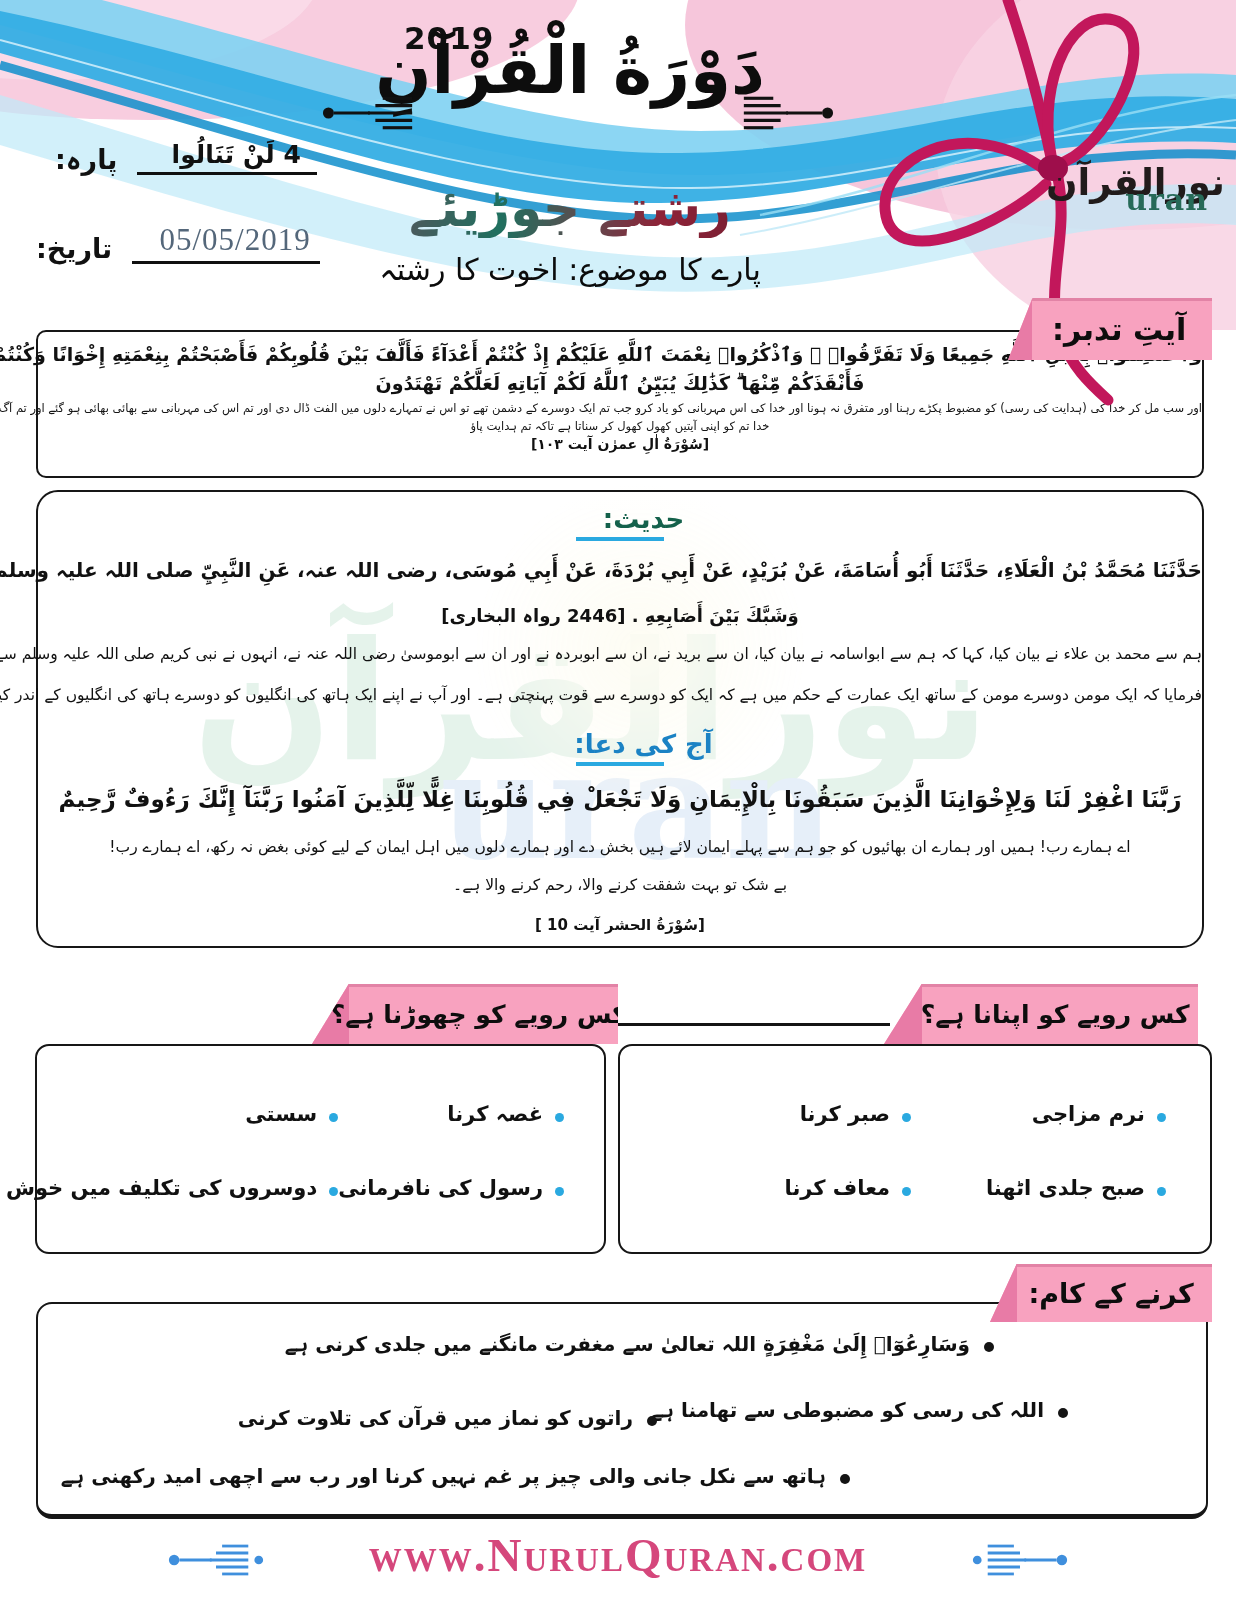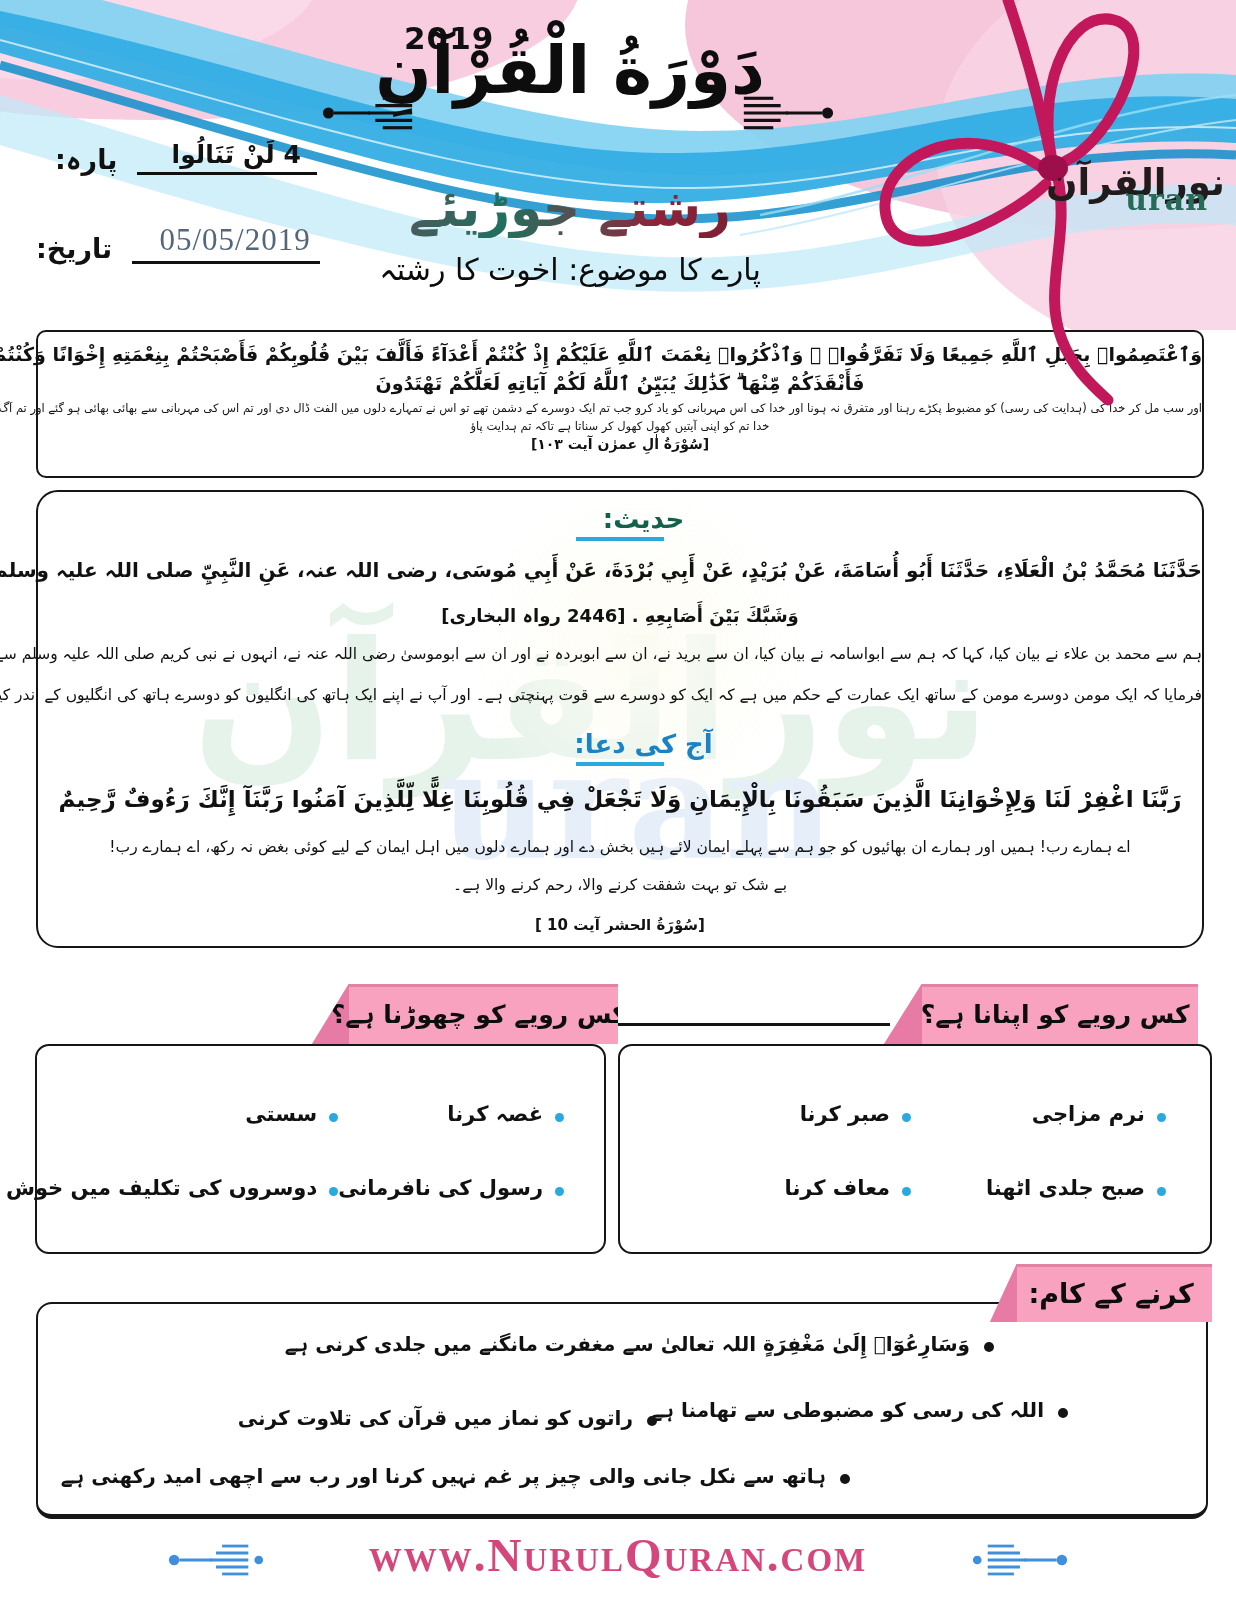--- a/index.html
+++ b/index.html
@@ -152,20 +152,23 @@
     <span class="ar rtl nw">نورالقرآن</span>
     <span class="en nw">uran</span>
   </div>
 
   <div id="watermark">
     <div class="blob"></div>
     <div class="ar nw">نورالقرآن</div>
     <div class="en nw">uran</div>
   </div>
 
+  <div class="ribbon-label" style="left:1008px;top:298px;width:204px;height:62px;font-size:30px;">
+    <span class="txt rtl nw">آیتِ تدبر:</span>
+  </div>
 
   <div class="box center" id="box-ayat">
     <div class="ar-big rtl nw">وَٱعْتَصِمُوا۟ بِحَبْلِ ٱللَّهِ جَمِيعًا وَلَا تَفَرَّقُوا۟ ۚ وَٱذْكُرُوا۟ نِعْمَتَ ٱللَّهِ عَلَيْكُمْ إِذْ كُنْتُمْ أَعْدَآءً فَأَلَّفَ بَيْنَ قُلُوبِكُمْ فَأَصْبَحْتُمْ بِنِعْمَتِهِ إِخْوَانًا وَكُنْتُمْ عَلَىٰ شَفَا حُفْرَةٍ مِّنَ ٱلنَّارِ</div>
     <div class="ar-big rtl nw">فَأَنْقَذَكُمْ مِّنْهَا ۗ كَذَٰلِكَ يُبَيِّنُ ٱللَّهُ لَكُمْ آيَاتِهِ لَعَلَّكُمْ تَهْتَدُونَ</div>
     <div class="ur-small rtl nw">اور سب مل کر خدا کی (ہدایت کی رسی) کو مضبوط پکڑے رہنا اور متفرق نہ ہونا اور خدا کی اس مہربانی کو یاد کرو جب تم ایک دوسرے کے دشمن تھے تو اس نے تمہارے دلوں میں الفت ڈال دی اور تم اس کی مہربانی سے بھائی بھائی ہو گئے اور تم آگ کے گڑھے کے کنارے تک پہنچ چکے تھے تو خدا نے تم کو اس سے بچالیا اس طرح</div>
     <div class="ur-small rtl nw">خدا تم کو اپنی آیتیں کھول کھول کر سناتا ہے تاکہ تم ہدایت پاؤ</div>
     <div class="ref rtl nw">[سُوْرَةُ اٰلِ عمرٰن آیت ۱۰۳]</div>
   </div>
 
   <div class="box center" id="box-main">

